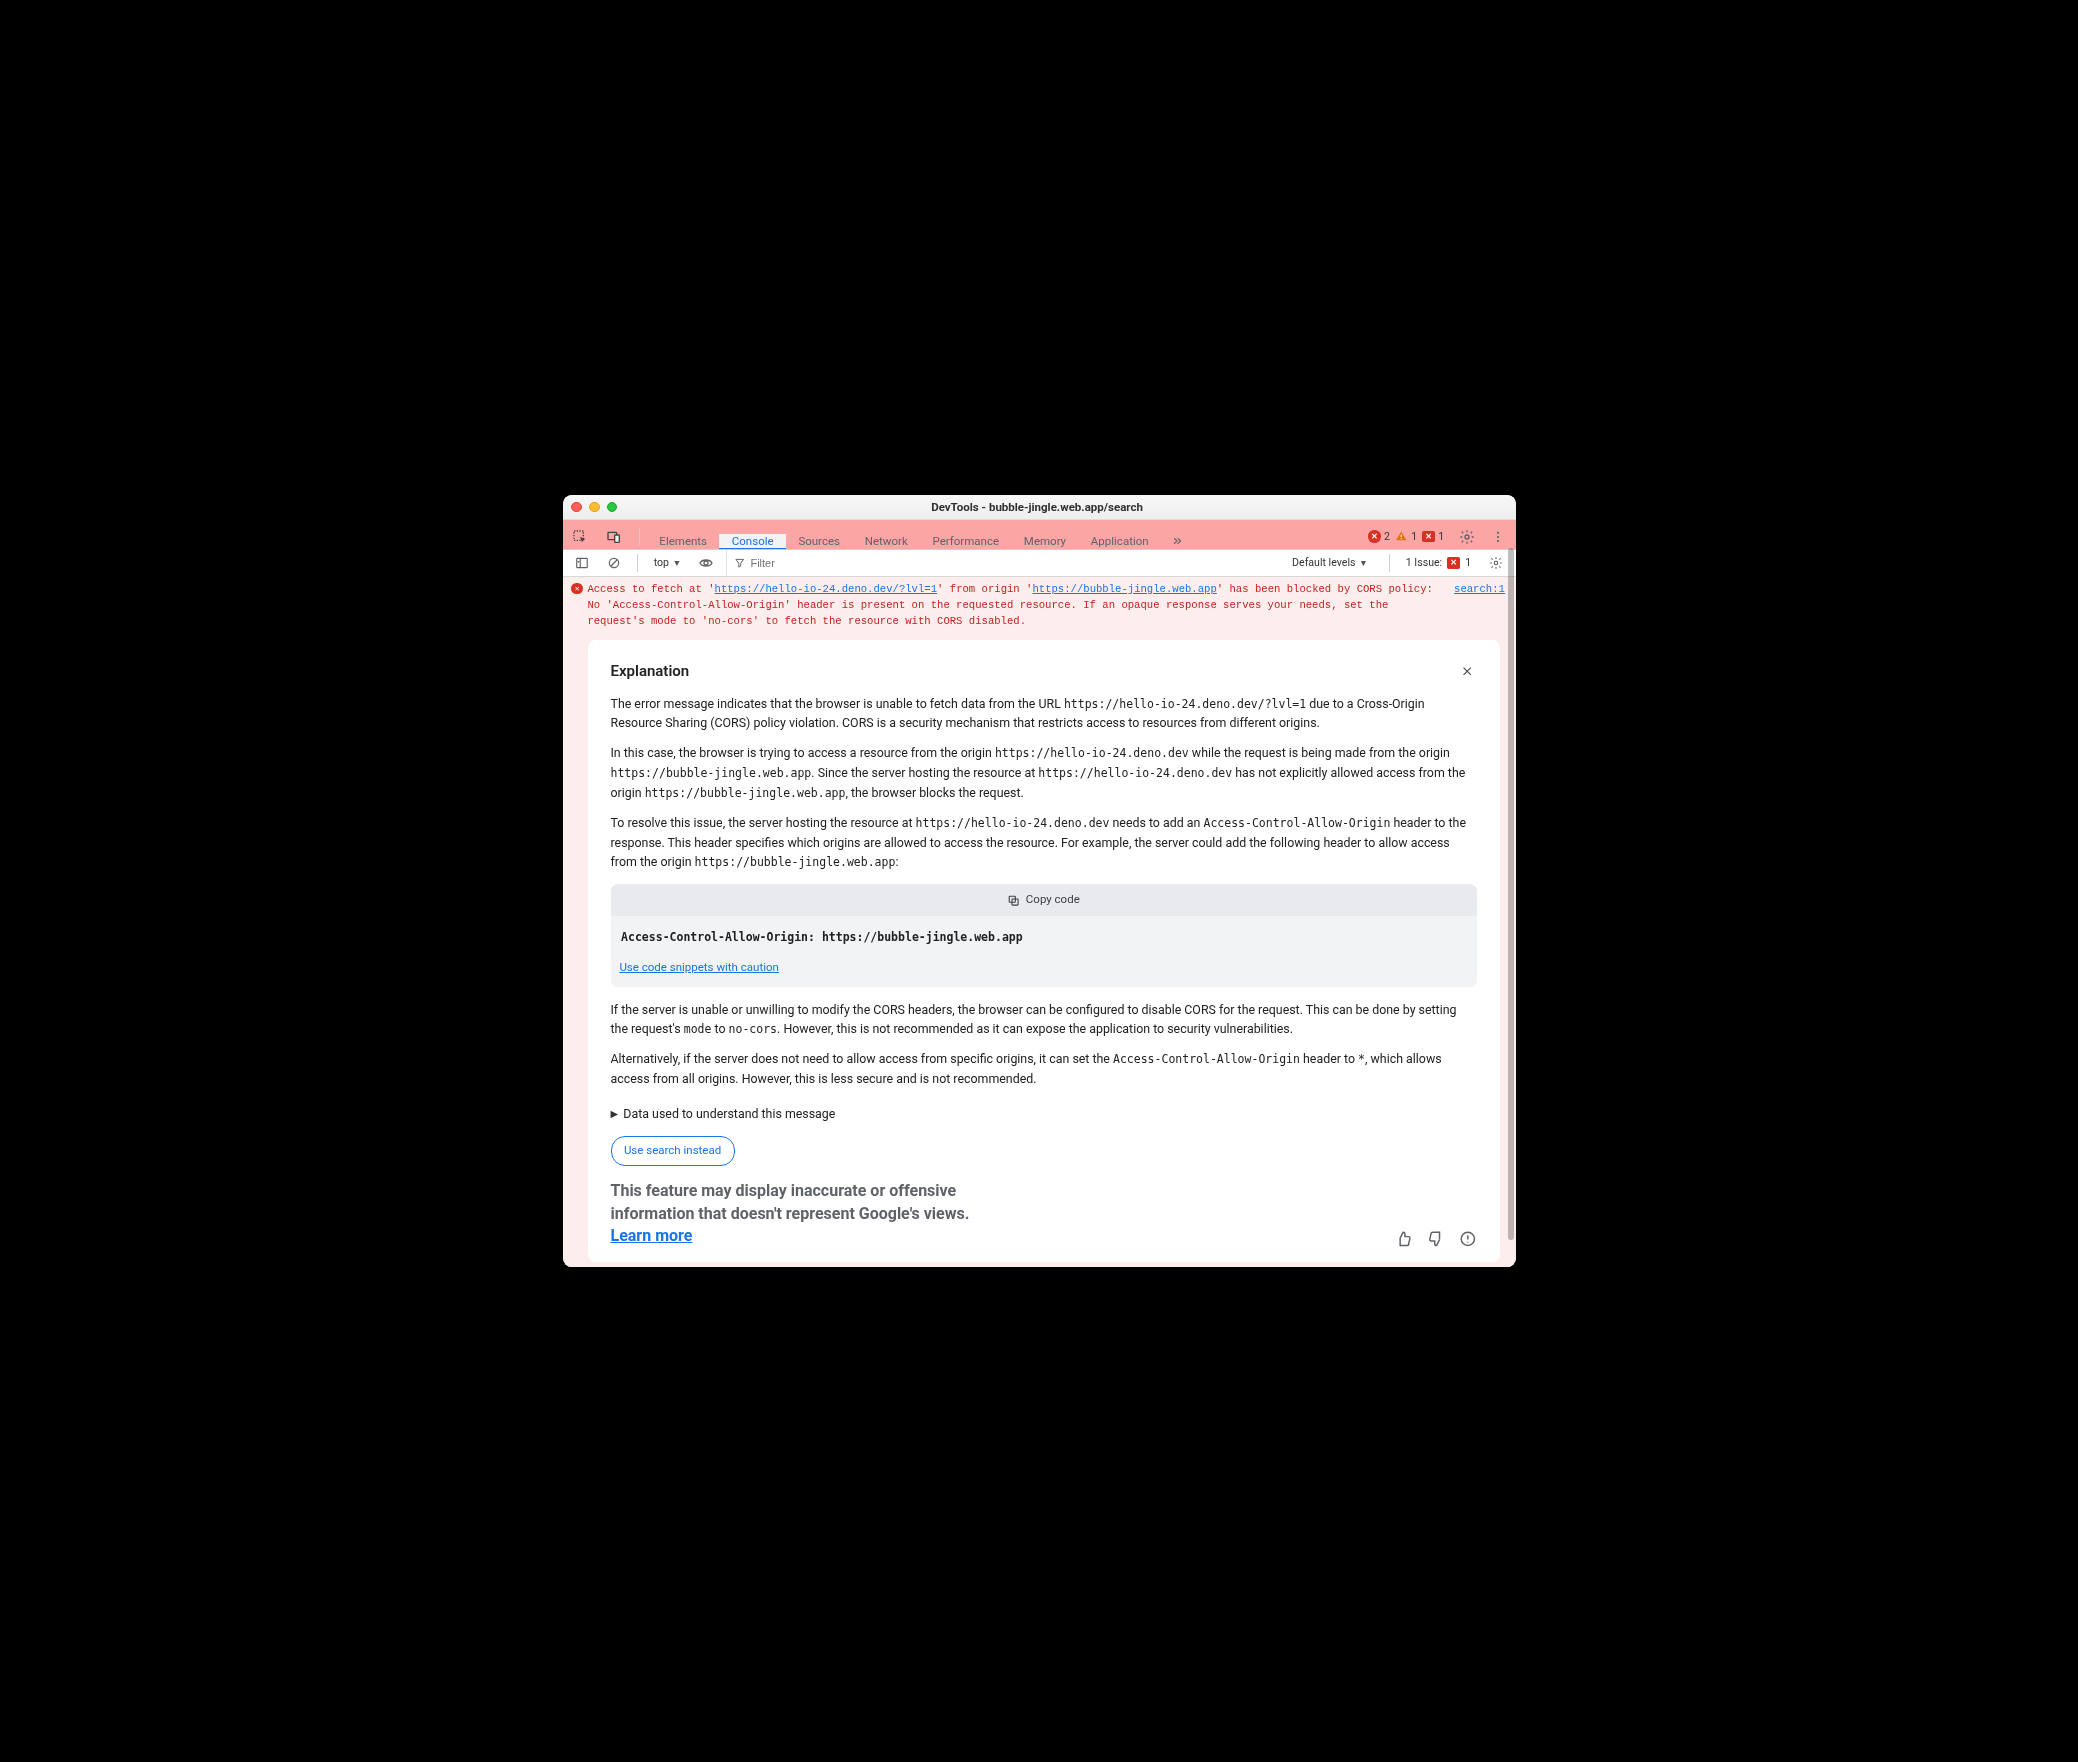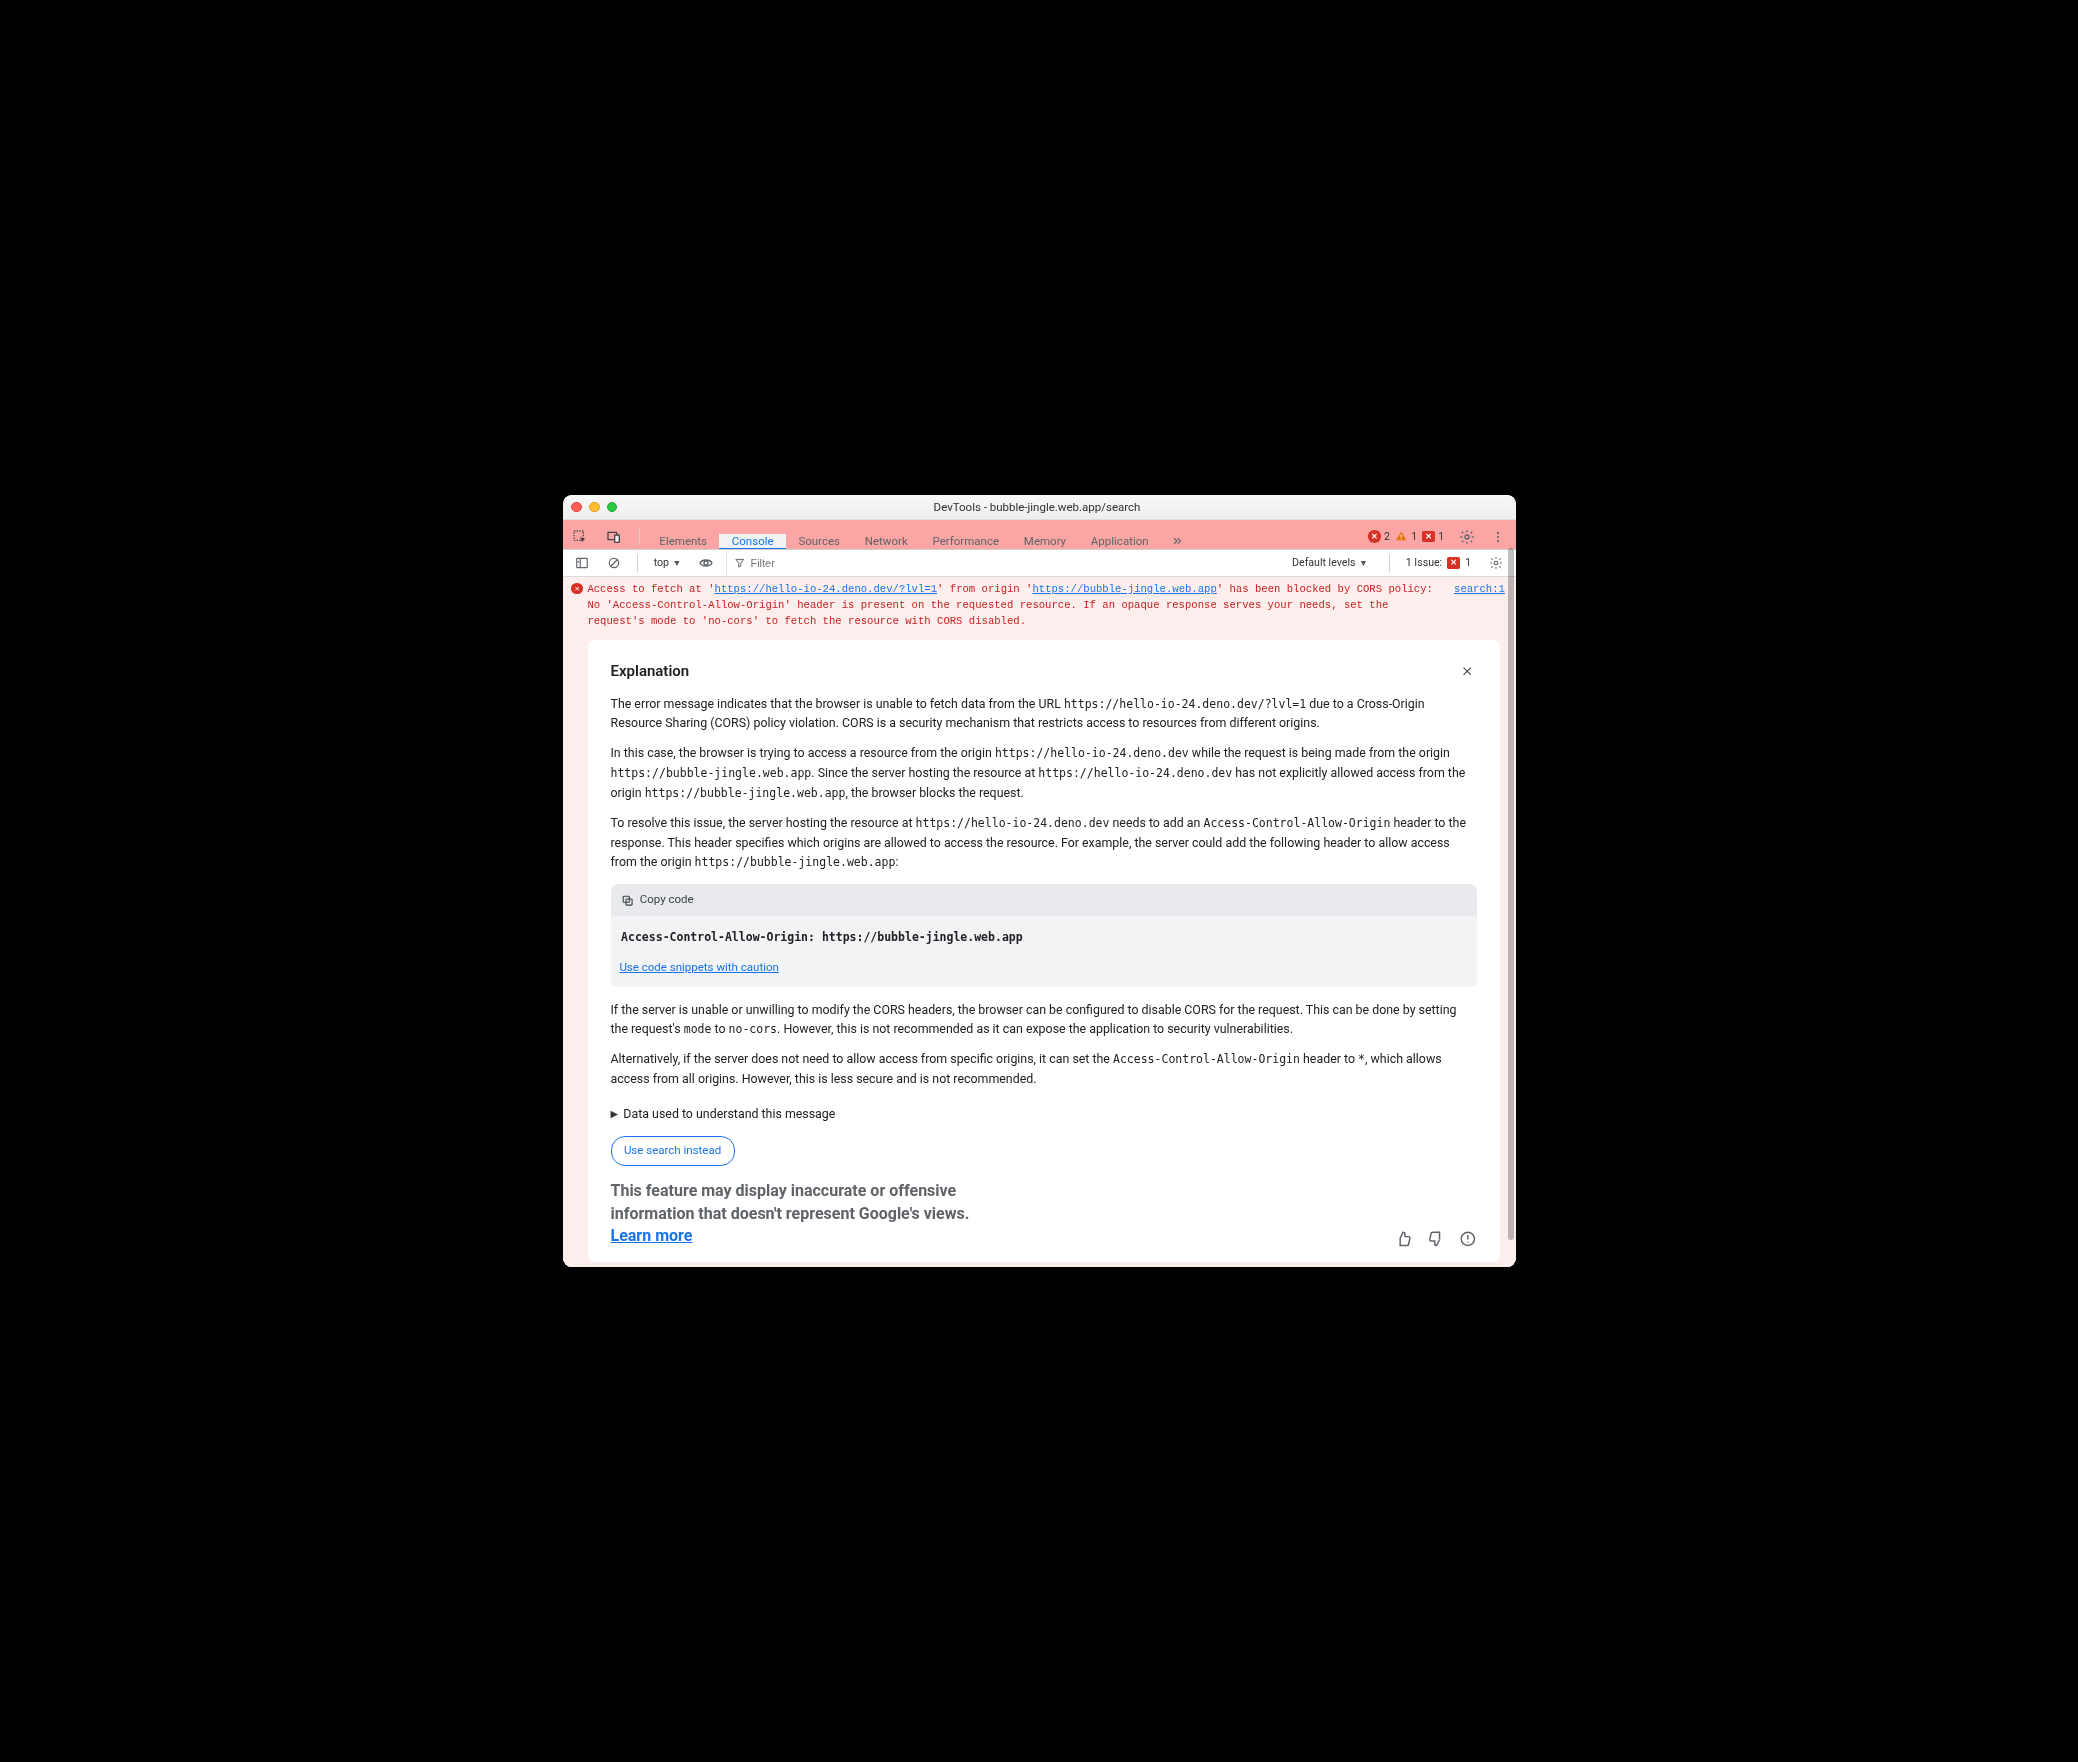--- a/index.html
+++ b/index.html
@@ -35,21 +35,21 @@
   .traffic { display: flex; gap: 7px; }
   .tl { width: 10.6px; height: 10.6px; border-radius: 50%; }
   .tl.red { background:#ff5f57; border:0.4px solid #e14942; }
   .tl.yellow { background:#febc2e; border:0.4px solid #e1a324; }
   .tl.green { background:#28c840; border:0.4px solid #21a533; }
   .titlebar-title {
     position: absolute;
     left: 0; right: 4px;
     text-align: center;
     font-size: 11.5px;
-    font-weight: 400;
+    font-weight: 700;
     color: #303030;
     pointer-events: none;
   }
   
   .tabs-row {
     height: 30px;
     background: #fca5a5;
     border-bottom: 0.9px solid #d0d0d0;
     display: flex;
     align-items: flex-end;
@@ -142,21 +142,21 @@
   .card-close { margin-left:auto; cursor:pointer; color:#444; padding:3.5px; }
   .card p { margin: 10.6px 0; }
   .card code, .card .mono { font-family: Menlo, Consolas, monospace; font-size: 11.5px; }
   .codebox {
     background: #f1f3f4;
     border-radius: 7px;
     margin: 12.4px 0;
     overflow:hidden;
   }
   .codebox-head {
-    display:flex; justify-content:flex-start; align-items:center;
+    display:flex; justify-content:center; align-items:center;
     padding: 7px 10.6px;
     background: #e8eaed;
     font-size: 11.5px;
     color:#3c4043;
     gap:5.3px;
     cursor:pointer;
   }
   .codebox-body { padding: 12.4px 10.6px 3.5px 10.6px; font-family: Menlo, Consolas, monospace; font-size: 11.5px; color:#202124;font-weight:bold; }
   .codebox-caution { padding: 7px 10.6px 10.6px 8.9px; }
   .codebox-caution a { color:#1a73e8; text-decoration:underline; font-size:11.5px; }

